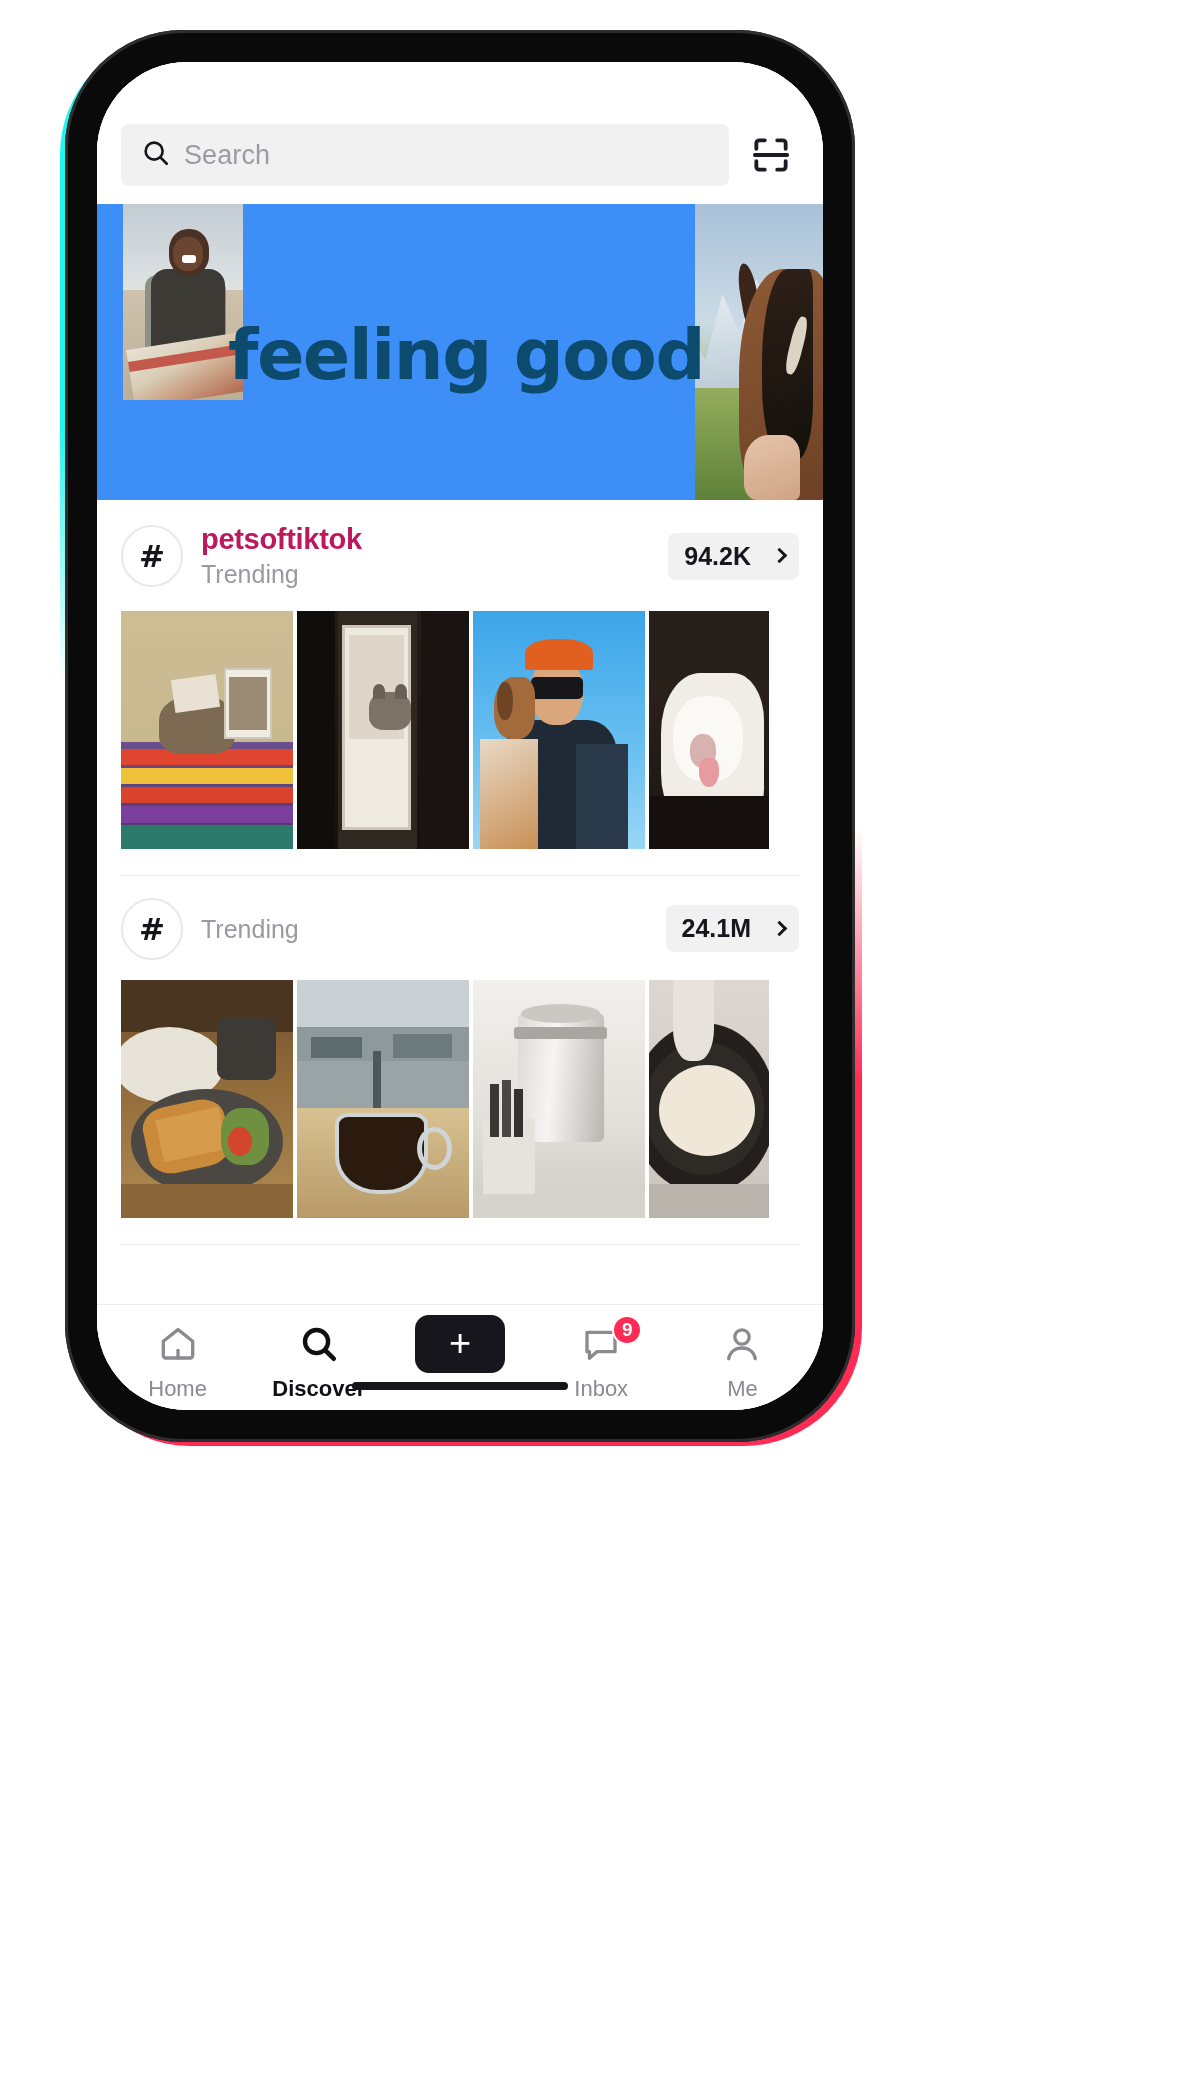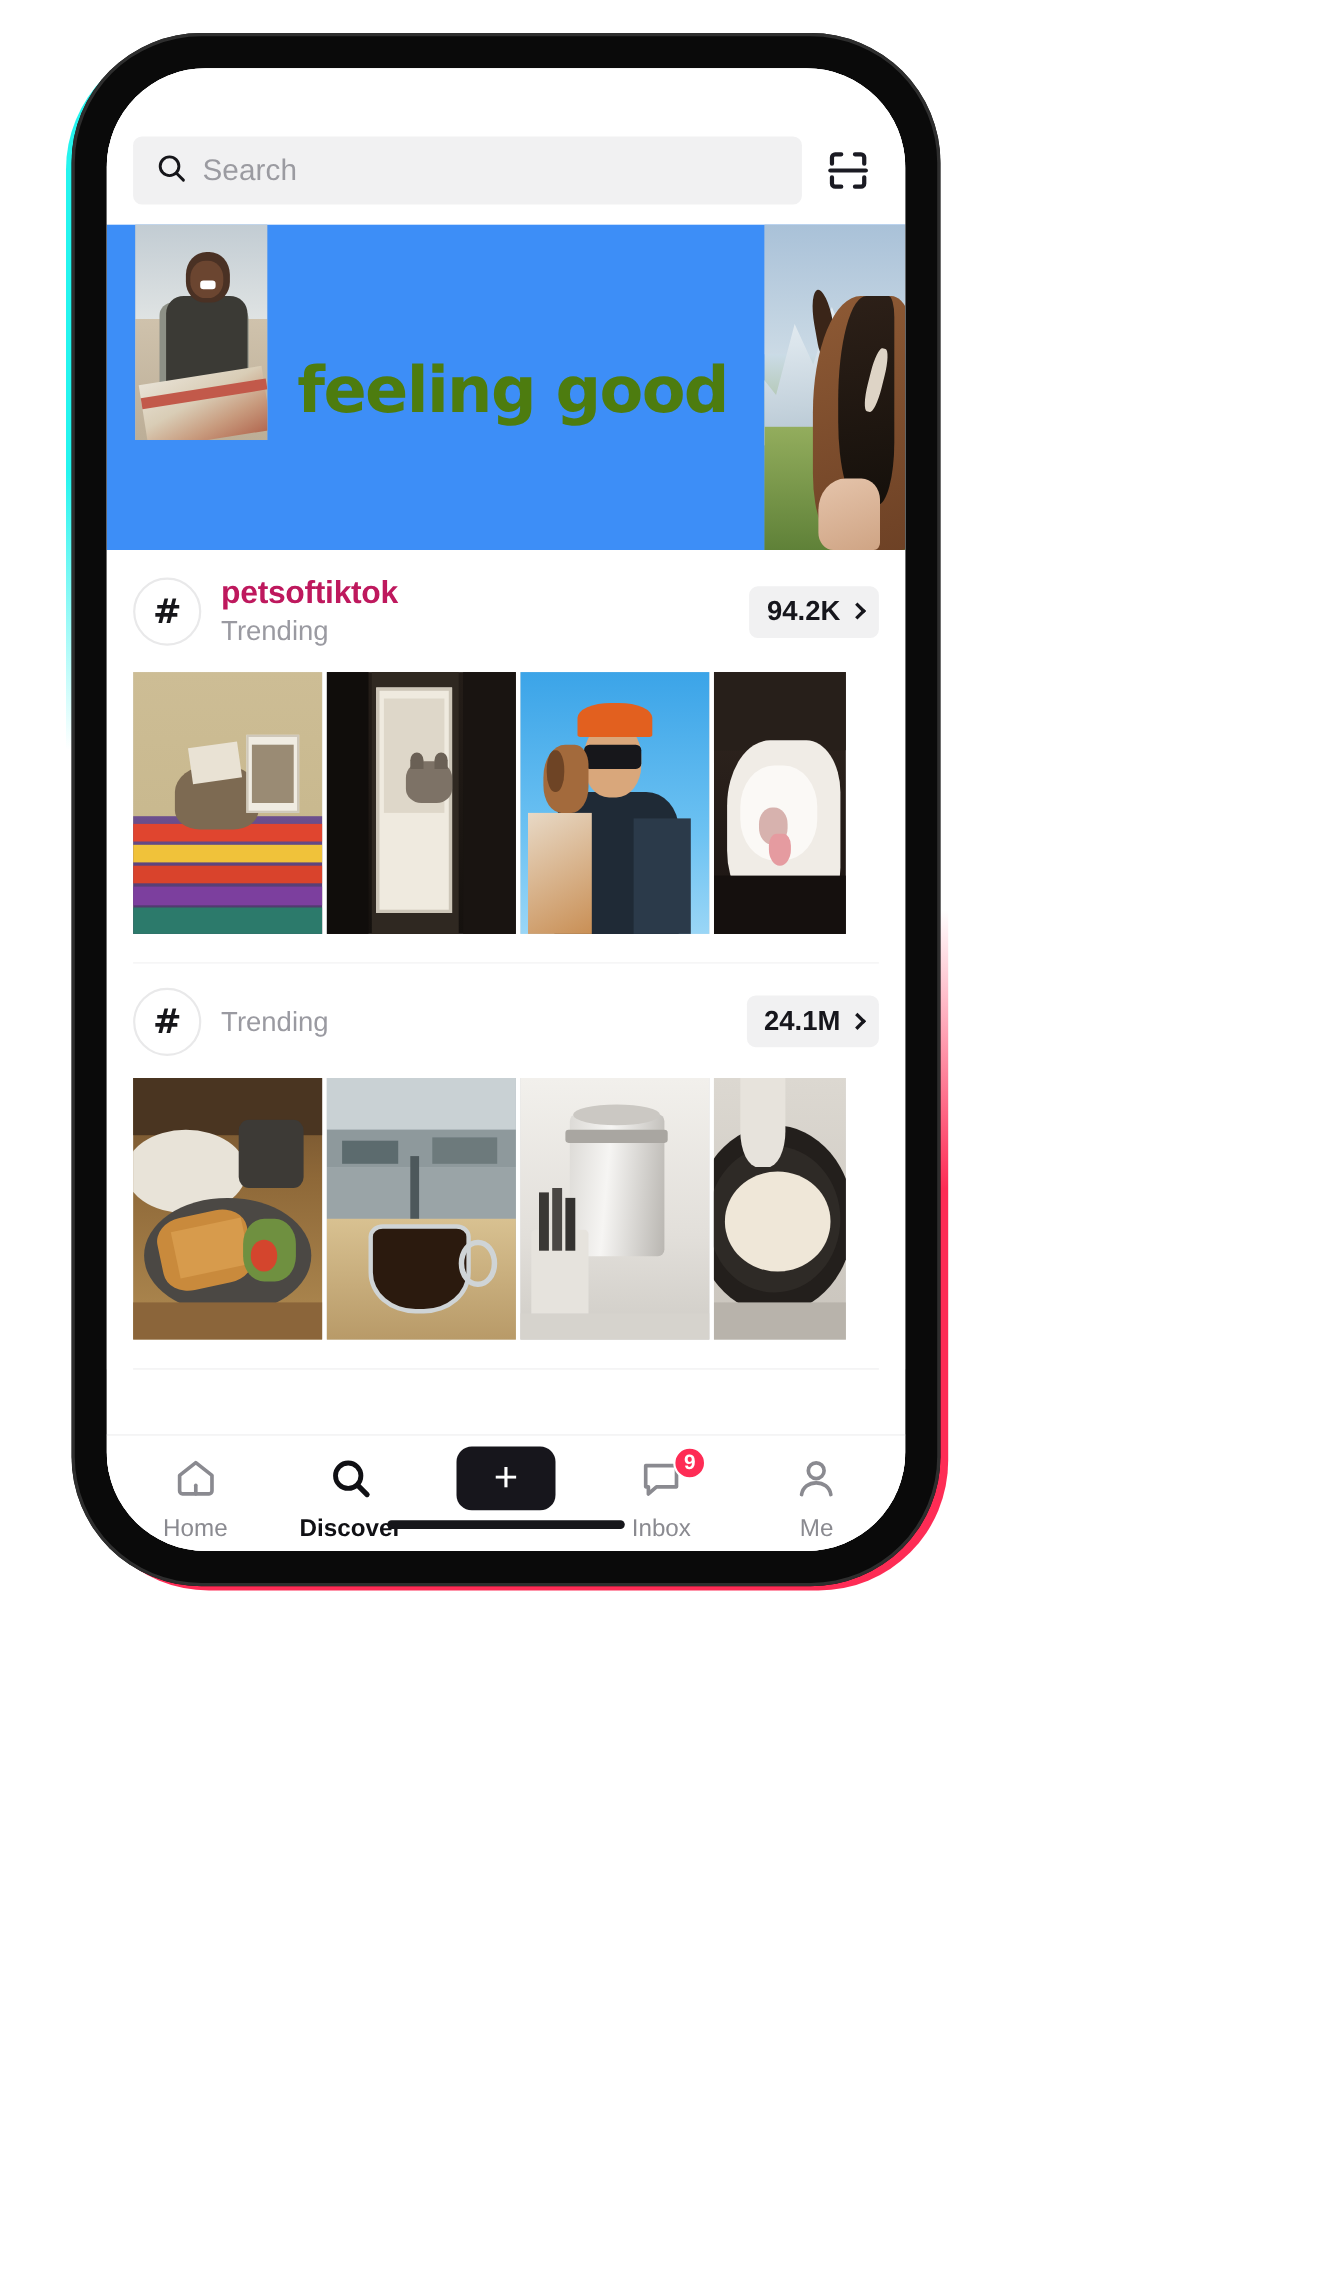--- a/index.html
+++ b/index.html
@@ -93,22 +93,22 @@
     height: 296px;
     overflow: hidden;
   }
   .banner-bg { position: absolute; inset: 0; }
   .banner-word {
     position: absolute;
     left: 0; right: 0;
     top: 50%;
     transform: translateY(-46%);
     text-align: center;
-    color: #4d7c0f;
-    font-size: 58px;
+    color: #0c4a6e;
+    font-size: 70px;
     font-weight: 700;
     letter-spacing: -1.5px;
     z-index: 4;
     line-height: 1;
     font-family: "DejaVu Sans", sans-serif;
     padding-left: 12px;
   }
   
   .ph-surfer {
     position: absolute;
@@ -187,21 +187,21 @@
     line-height: 1.18; letter-spacing: -.3px;
   }
   .tag-sub {
     font-size: 25px; color: #9a9aa1; line-height: 1.3; margin-top: 2px;
   }
   .tag-count {
     flex: 0 0 auto;
     background: #f1f1f2;
     border-radius: 8px;
     padding: 9px 14px 9px 16px;
-    display: flex; align-items: center; gap: 10px;
+    display: flex; align-items: center; gap: 23px;
     font-size: 25px; font-weight: 700; color: #16161c;
   }
   .tag-count .chev {
     display:inline-block; width:11px; height:11px;
     border-right: 3px solid #16161c; border-top: 3px solid #16161c;
     transform: rotate(45deg); margin-bottom: 1px;
   }
 
   
   .thumb-row {

